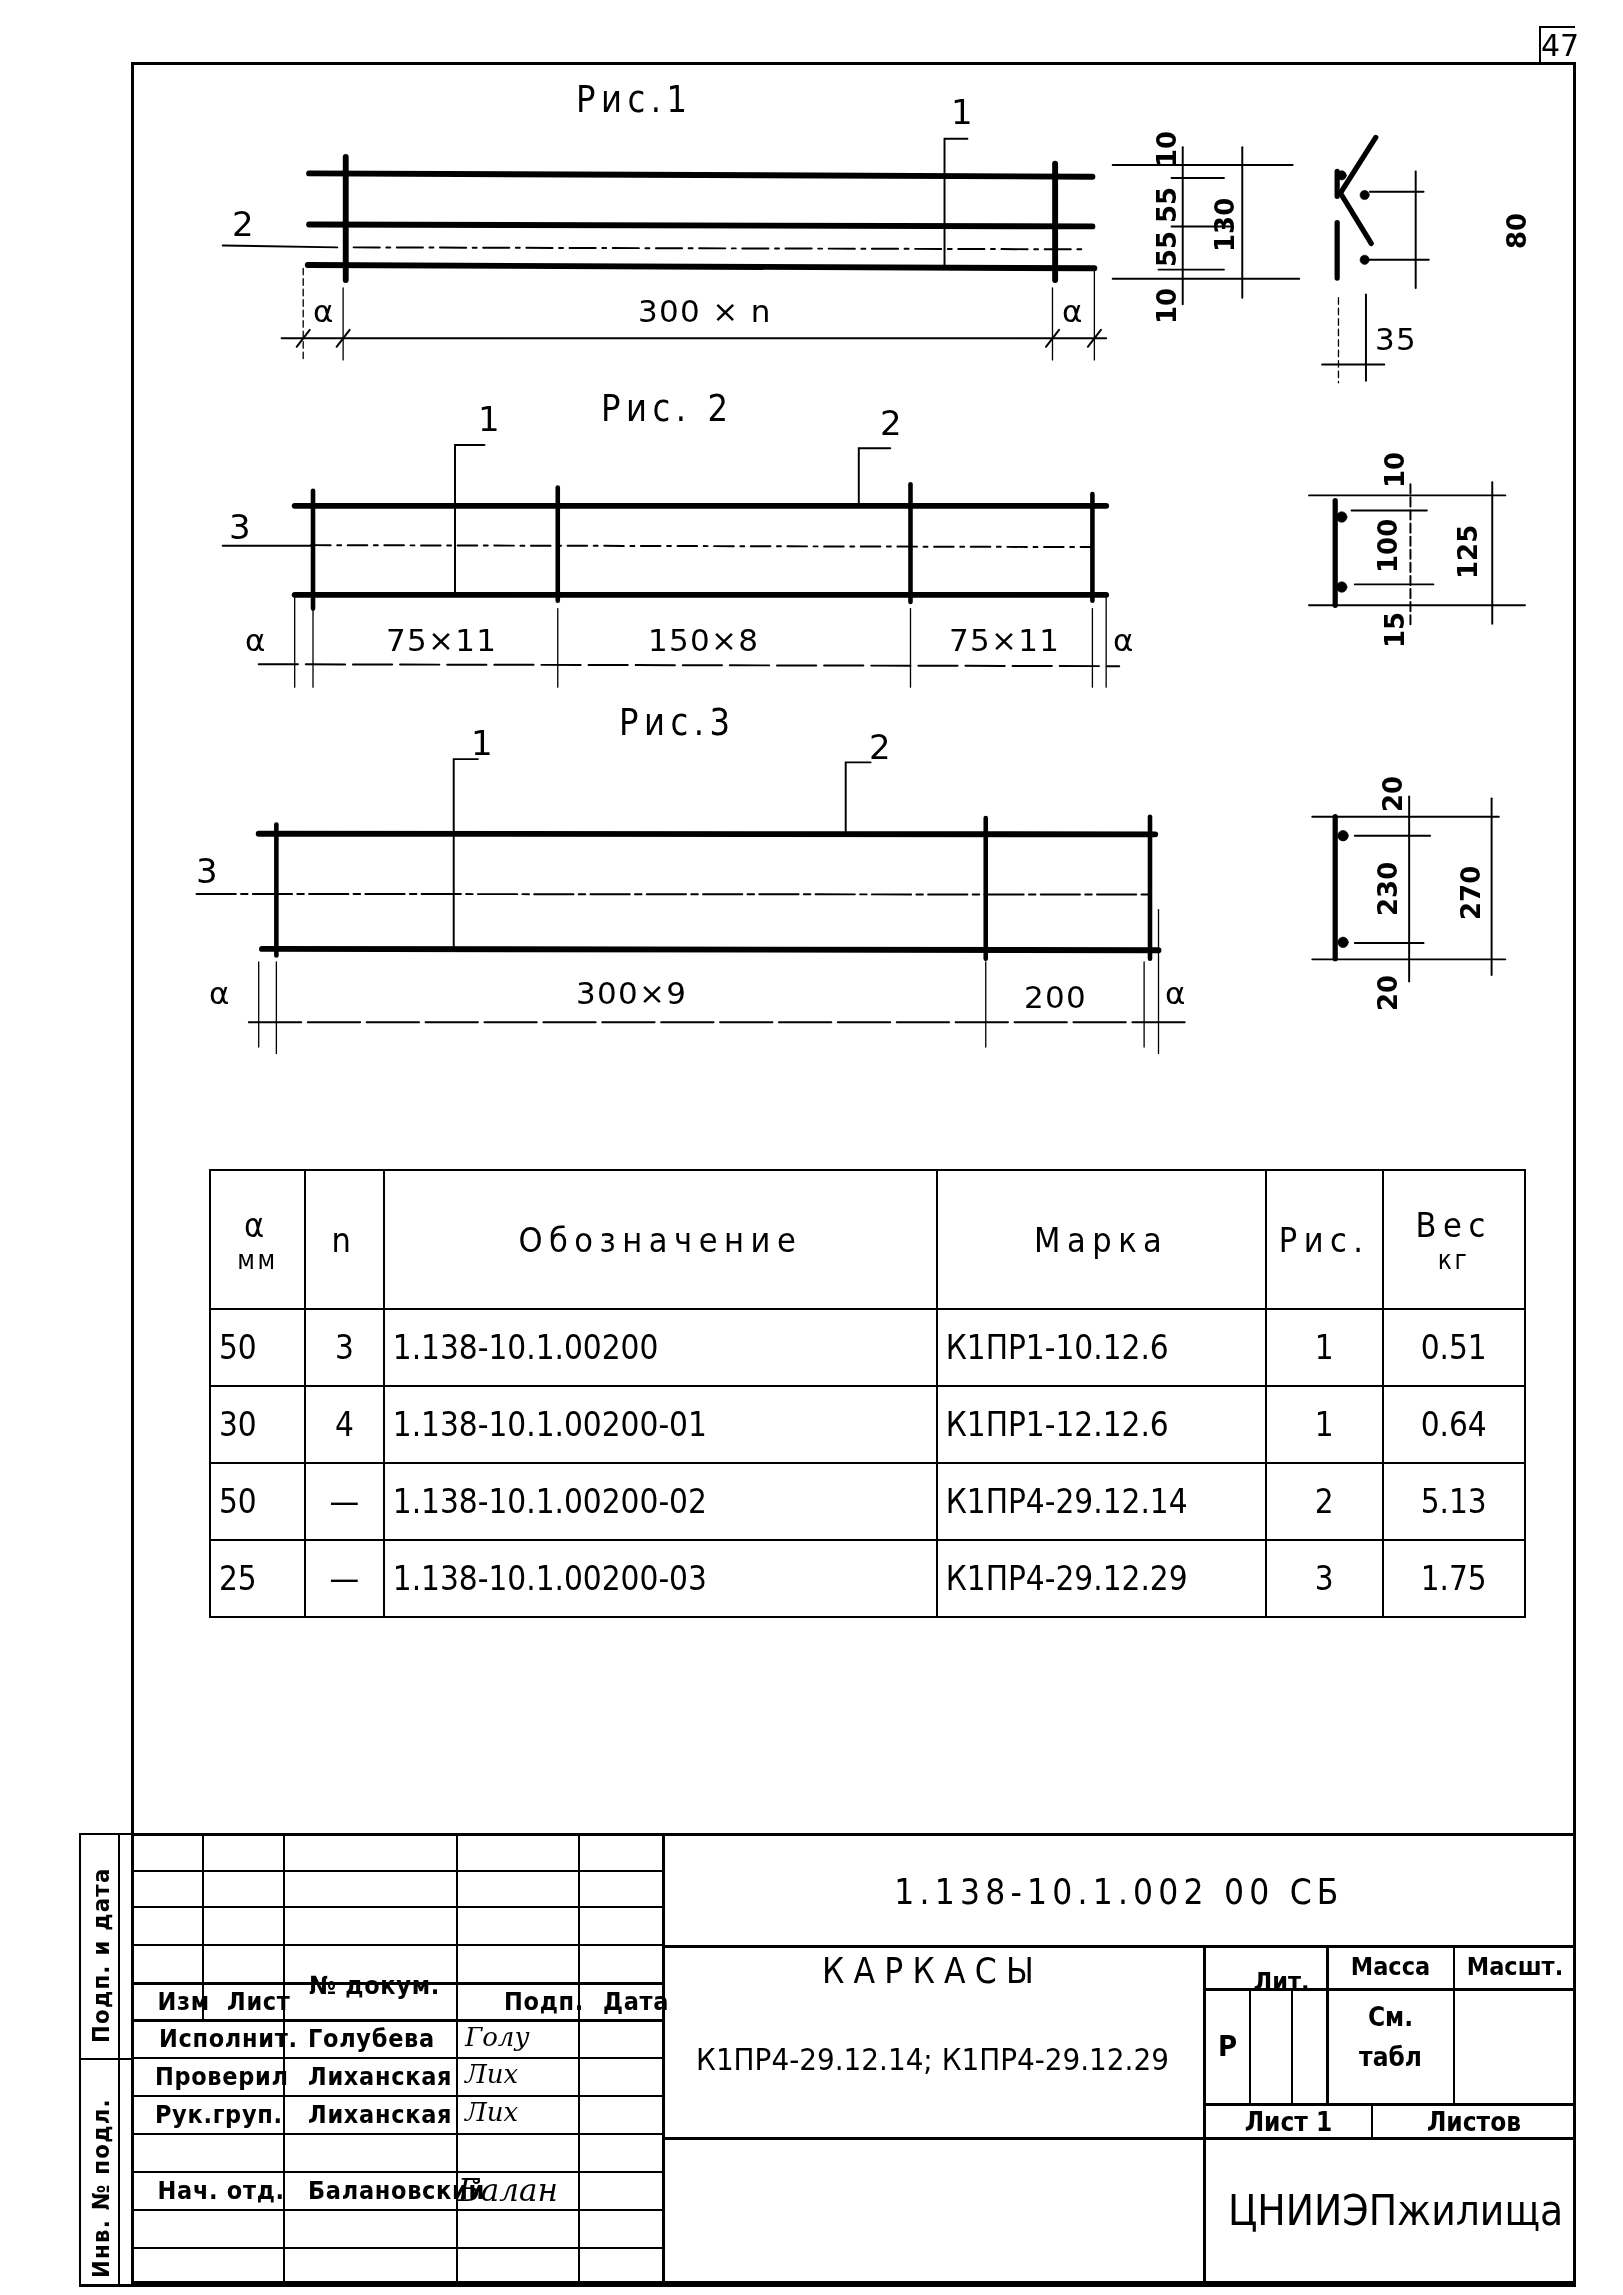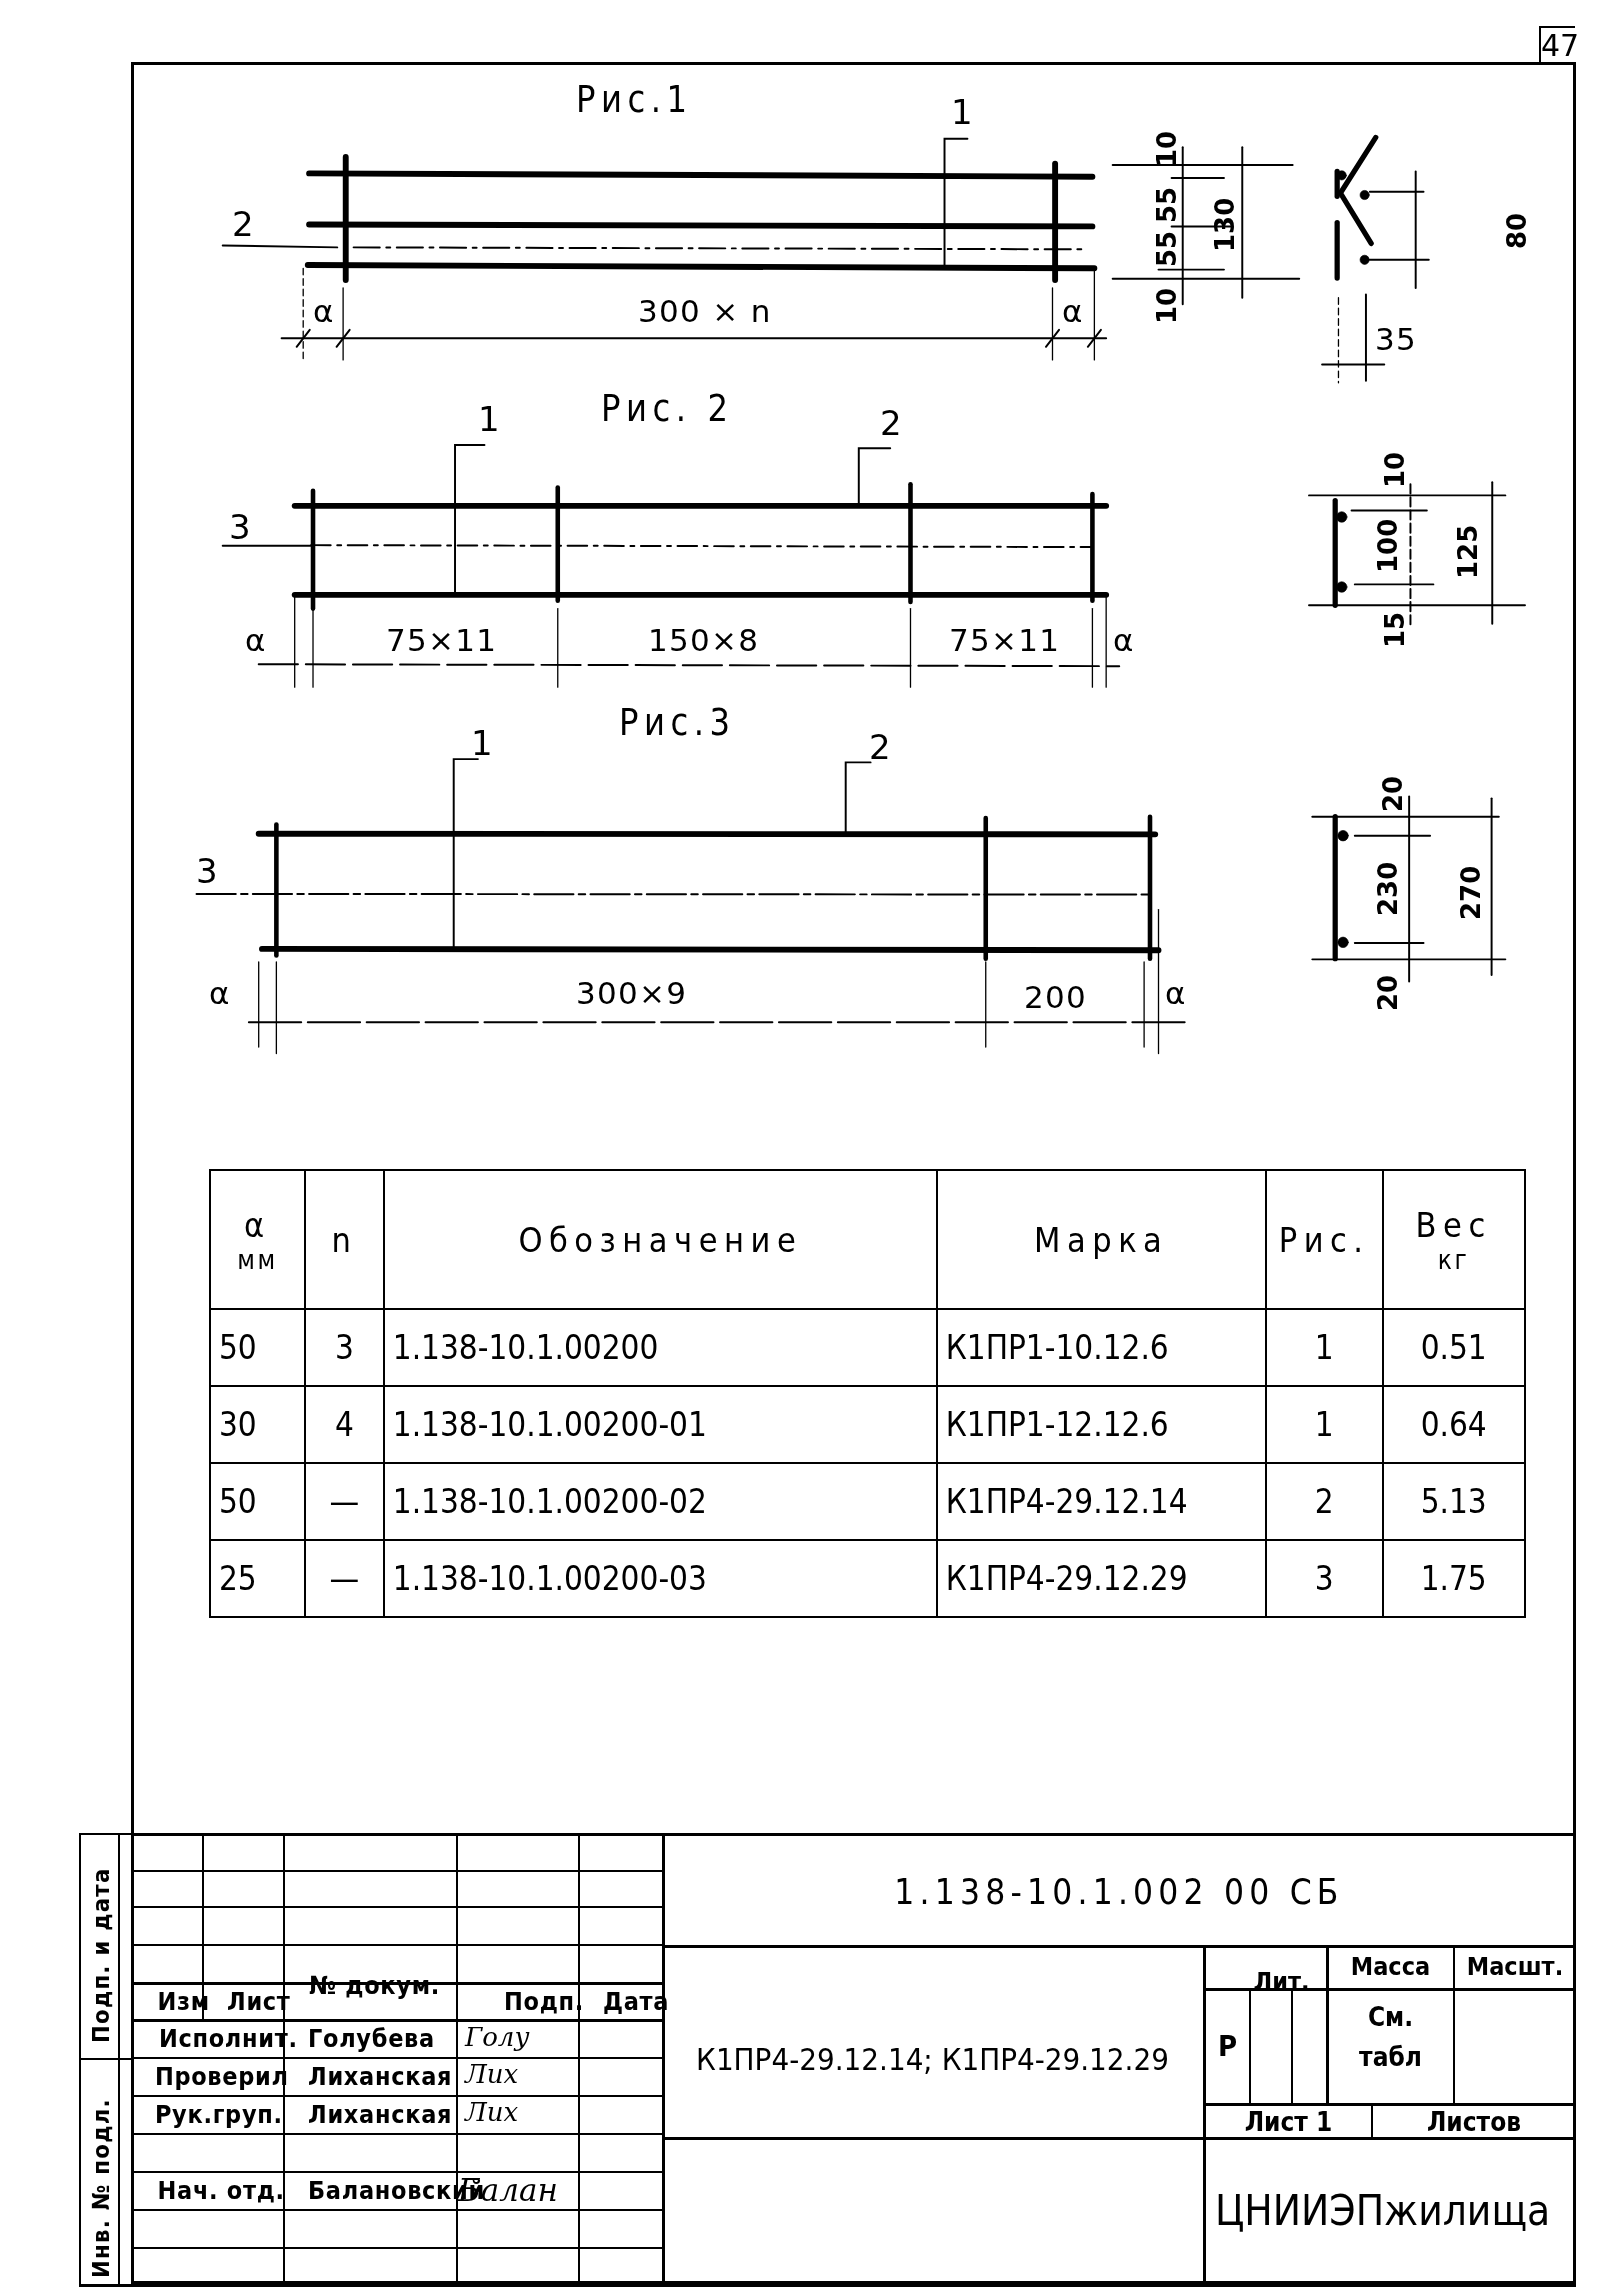--- a/index.html
+++ b/index.html
@@ -307,26 +307,27 @@
   <div class="tb-line" style="left:1072px;top:155px;width:372px;height:2.6px;"></div>
   <div class="tb-line" style="left:1072px;top:270px;width:372px;height:2.6px;"></div>
   <div class="tb-line" style="left:1118px;top:155px;width:2px;height:115px;"></div>
   <div class="tb-line" style="left:1160px;top:155px;width:2px;height:115px;"></div>
   <div class="tb-line" style="left:1195px;top:112px;width:2.6px;height:158px;"></div>
   <div class="tb-line" style="left:1322px;top:112px;width:2px;height:158px;"></div>
   <div class="tb-line" style="left:1240px;top:270px;width:2px;height:34px;"></div>
 
   <div class="tb-text" style="left:531px;top:39px;width:914px;font-size:35px;letter-spacing:5.2px;">1.138-10.1.002 00 СБ</div>
 
+  <div class="tb-text" style="left:531px;top:118px;width:541px;font-size:35px;letter-spacing:9.2px;">КАРКАСЫ</div>
   <div class="tb-text" style="left:531px;top:208px;width:541px;font-size:31px;">К1ПР4-29.12.14; К1ПР4-29.12.29</div>
 
   <div class="tb-text" style="left:1075px;top:134px;width:119px;font-size:25px;font-weight:bold;padding-left:16px;">Лит.</div>
   <div class="tb-text" style="left:1197px;top:119px;width:125px;font-size:25px;font-weight:bold;">Масса</div>
   <div class="tb-text" style="left:1324px;top:119px;width:120px;font-size:25px;font-weight:bold;">Масшт.</div>
   <div class="tb-text" style="left:1075px;top:196px;width:43px;font-size:29px;font-weight:bold;">Р</div>
   <div class="tb-text" style="left:1197px;top:169px;width:125px;font-size:26px;font-weight:bold;">См.</div>
   <div class="tb-text" style="left:1197px;top:209px;width:125px;font-size:26px;font-weight:bold;">табл</div>
   <div class="tb-text" style="left:1075px;top:274px;width:165px;font-size:26px;font-weight:bold;">Лист 1</div>
   <div class="tb-text" style="left:1242px;top:274px;width:202px;font-size:26px;font-weight:bold;">Листов</div>
 
-  <div class="tb-text" style="left:1075px;top:353px;width:369px;font-size:42px;text-align:left;padding-left:9px;">ЦНИИЭПжилища</div>
+  <div class="tb-text" style="left:1075px;top:353px;width:369px;font-size:42px;text-align:left;padding-left:22px;">ЦНИИЭПжилища</div>
 </div>
 
 
 </body></html>

